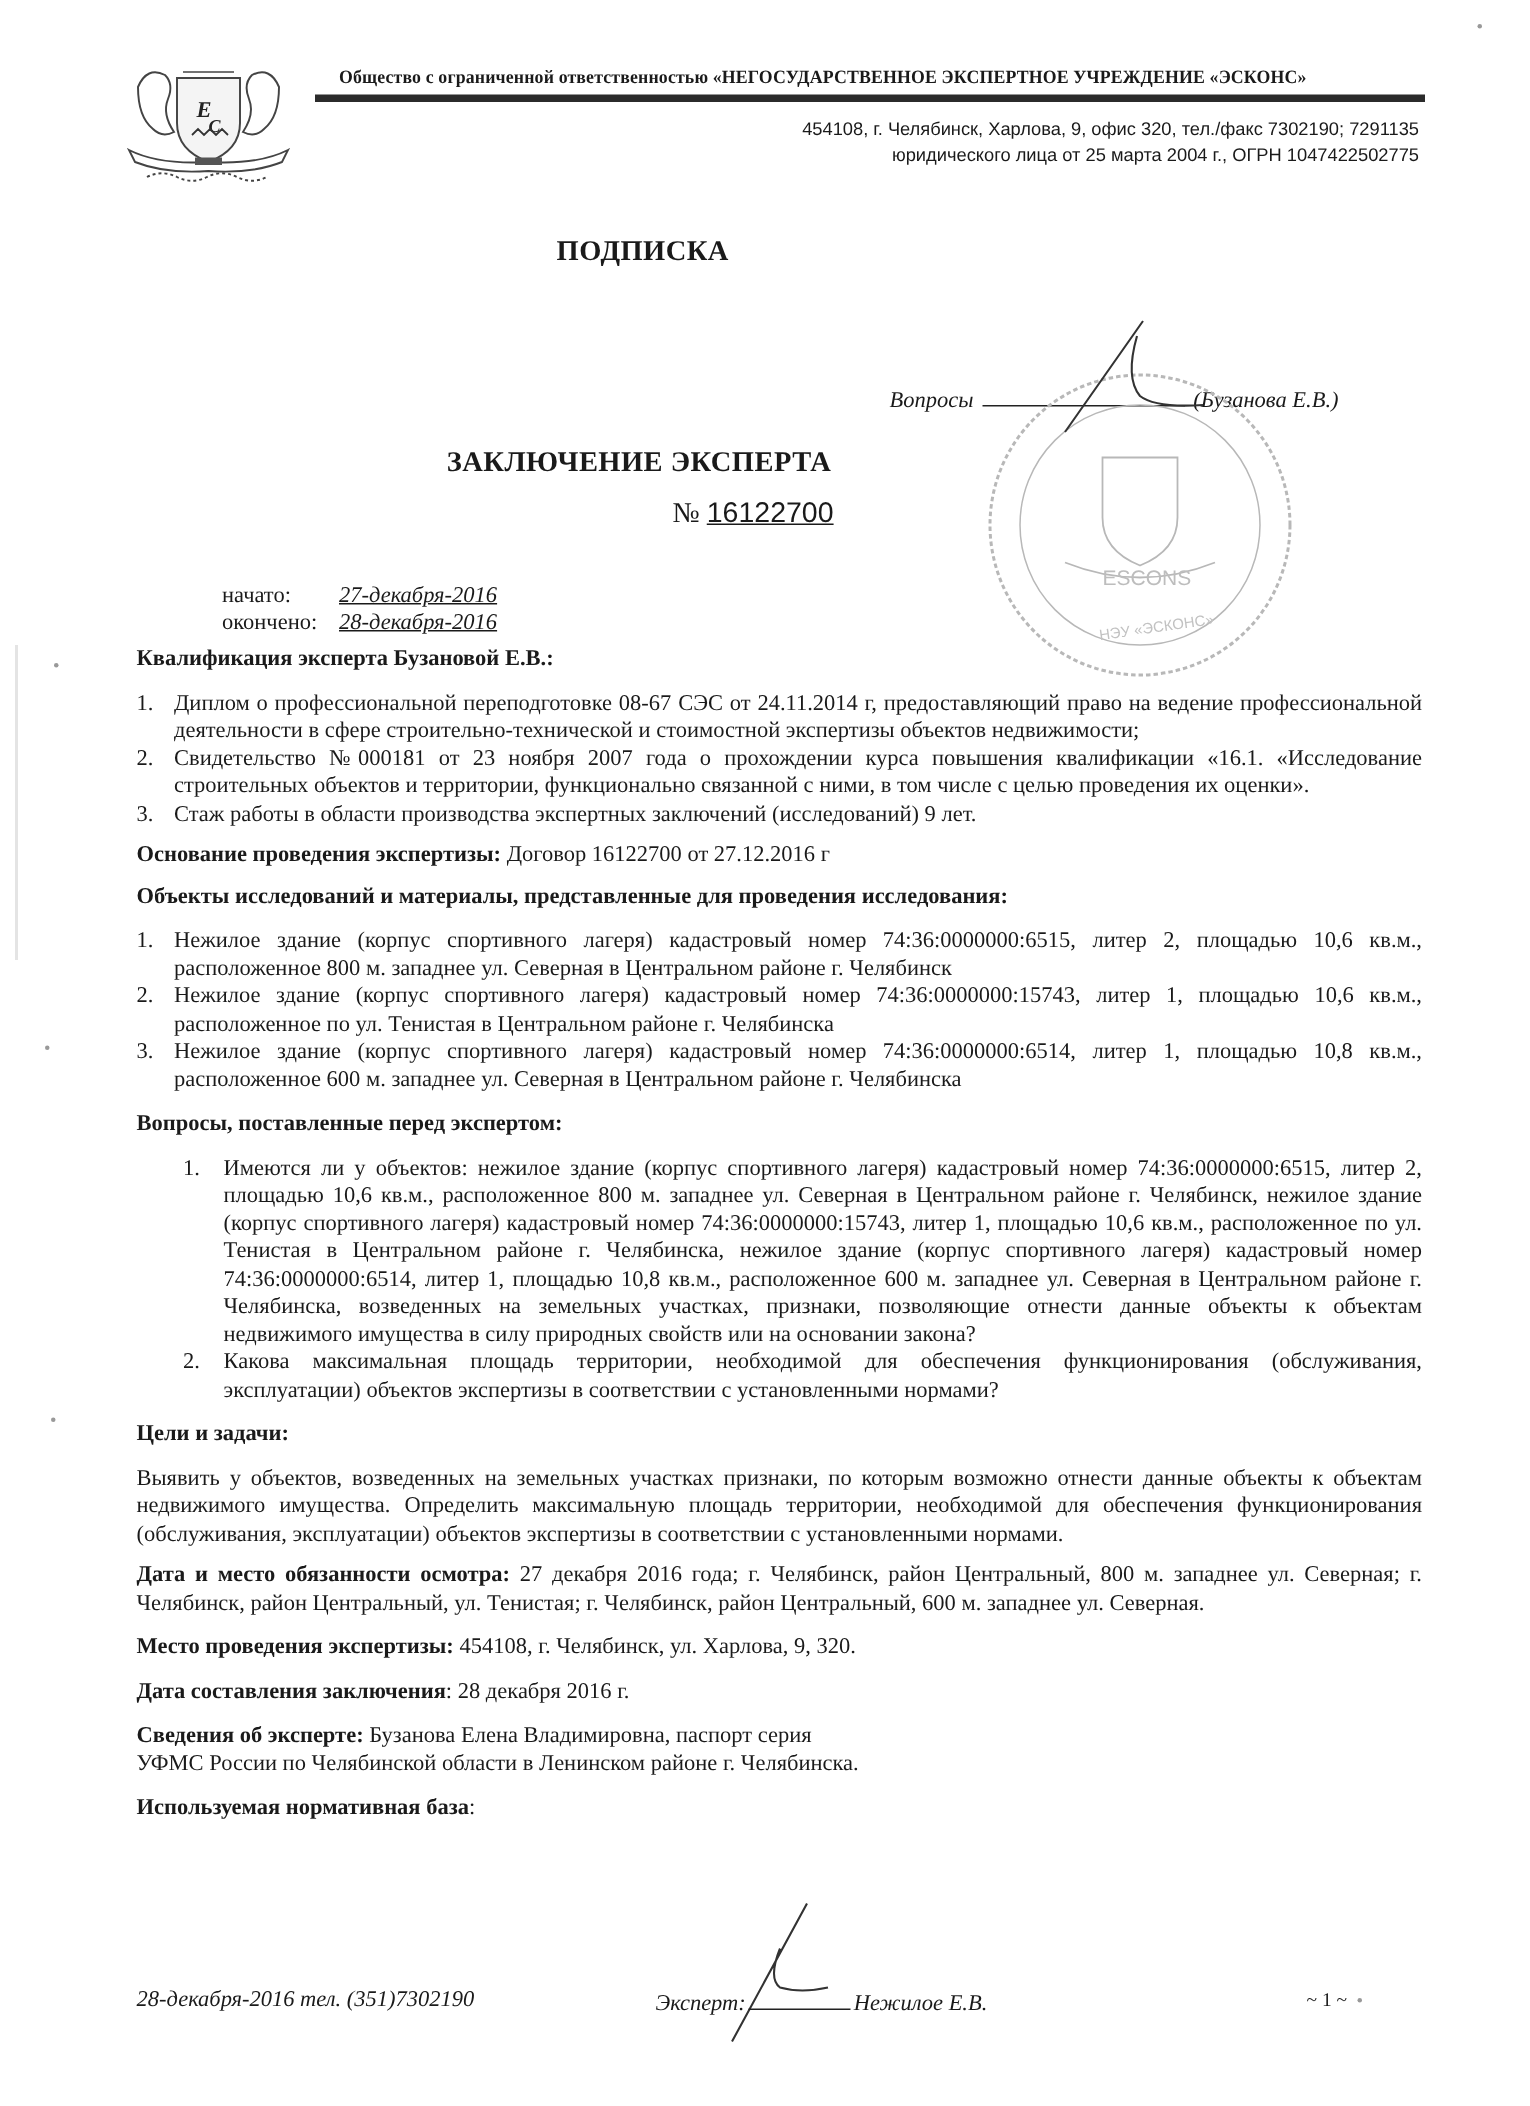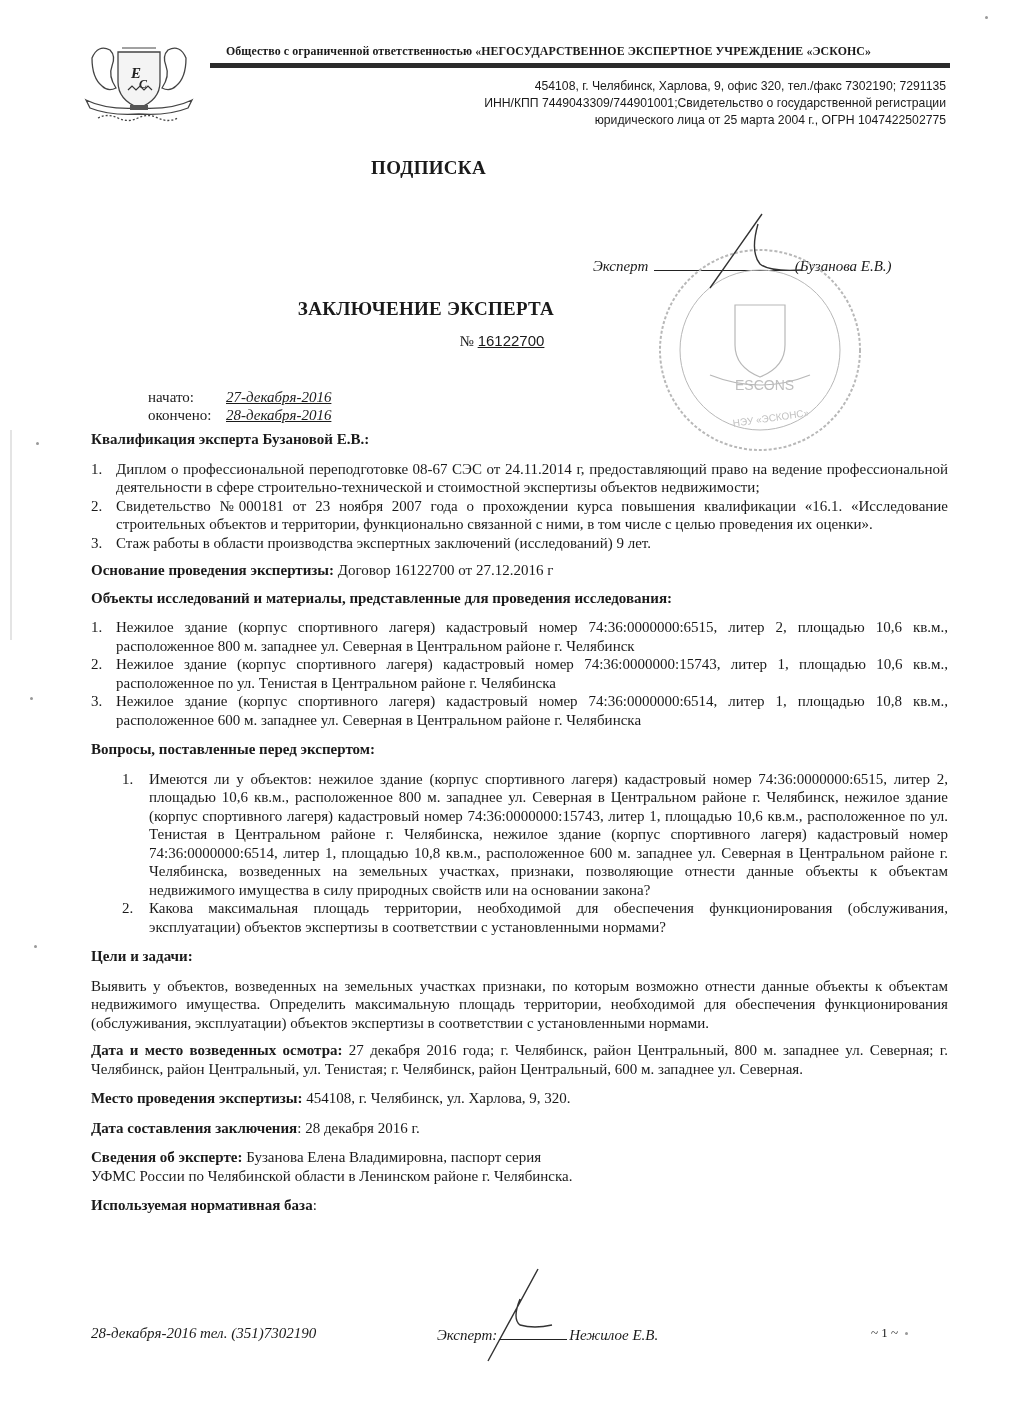--- a/index.html
+++ b/index.html
@@ -18,21 +18,21 @@
 
   
   .h-podpiska { left: 0; width: 857px; top: 157px; text-align: center; font-size: 19px; font-weight: bold; letter-spacing: 0.3px; }
   .podp-text { left: 91px; width: 855px; top: 188px; font-style: italic; font-size: 15px; line-height: 21px; text-align: justify; }
   .podp-text p { margin: 0; text-indent: 58px; }
   .podp-sign { left: 593px; top: 256px; font-style: italic; font-size: 15px; white-space: nowrap; }
   .sign-line { display: inline-block; width: 135px; border-bottom: 1px solid #222; margin: 0 2px; height: 14px; vertical-align: baseline; }
 
   
   .h-zakl { left: 0; width: 852px; top: 298px; text-align: center; font-size: 19px; font-weight: bold; letter-spacing: 0.3px; }
-  .h-num { left: 0; width: 1004px; top: 332px; text-align: center; font-size: 15px; }
+  .h-num { left: 0; width: 1004px; top: 332px; text-align: center; font-size: 19px; }
   .h-num .num { text-decoration: underline; font-family: "Liberation Sans Narrow", "Liberation Sans", sans-serif; }
 
   .dates { left: 148px; top: 388px; font-size: 15px; line-height: 18px; }
   .dates .row { white-space: nowrap; }
   .dates .lbl { display: inline-block; width: 78px; }
   .dates .val { font-style: italic; text-decoration: underline; }
 
   
   .body { left: 91px; width: 857px; top: 430px; font-size: 15px; line-height: 18.5px; }
   .sec-title { font-weight: bold; margin: 0; }
@@ -81,27 +81,26 @@
     <text x="53" y="40" font-family="Liberation Serif, serif" font-style="italic" font-weight="bold" font-size="15" fill="#222">E</text>
     <text x="61" y="50" font-family="Liberation Serif, serif" font-style="italic" font-weight="bold" font-size="12" fill="#222">C</text>
     <path d="M50 52 l4 -4 l4 4 l4 -4 l4 4 l4 -4 l4 4" stroke="#333" fill="none" stroke-width="1.2"></path>
     <rect x="52" y="67" width="18" height="5" fill="#555"></rect>
   </svg>
 
   <div class="abs org-name">Общество с ограниченной ответственностью «НЕГОСУДАРСТВЕННОЕ ЭКСПЕРТНОЕ УЧРЕЖДЕНИЕ «ЭСКОНС»</div>
   <div class="abs org-rule"></div>
   <div class="abs org-info">
     <div>454108, г. Челябинск,  Харлова, 9, офис 320,  тел./факс  7302190; 7291135</div>
-    <div>ИНН/КПП 7449043309/744901001;Свидетельство о государственной регистрации</div>
     <div>юридического лица от 25 марта 2004 г., ОГРН 1047422502775</div>
   </div>
 
   <div class="abs h-podpiska">ПОДПИСКА</div>
   <div class="abs podp-sign">
-    <span>Эксперт</span>
+    <span>Вопросы</span>
     <span class="sign-line"></span>
     <span>(Бузанова Е.В.)</span>
   </div>
 
   <svg class="abs stamp" viewBox="0 0 210 210">
     <g fill="none" stroke="#b8b8b8">
       <circle cx="105" cy="105" r="100" stroke-width="2" stroke-dasharray="3 2"></circle>
       <circle cx="105" cy="105" r="80" stroke-width="1"></circle>
       <path d="M80 60 h50 v40 q0 22 -25 32 q-25 -10 -25 -32z" stroke-width="1.2"></path>
       <path d="M55 130 q50 20 100 0" stroke-width="1.2"></path>
@@ -144,21 +143,21 @@
     <div class="gap10"></div>
     <ol class="q">
       <li><span class="n">1.</span><span>Имеются ли у объектов: нежилое здание (корпус спортивного лагеря) кадастровый номер 74:36:0000000:6515, литер 2, площадью 10,6 кв.м., расположенное 800 м. западнее ул. Северная в Центральном районе г. Челябинск, нежилое здание (корпус спортивного лагеря) кадастровый номер 74:36:0000000:15743, литер 1, площадью 10,6 кв.м., расположенное по ул. Тенистая в Центральном районе г. Челябинска, нежилое здание (корпус спортивного лагеря) кадастровый номер 74:36:0000000:6514, литер 1, площадью 10,8 кв.м., расположенное 600 м. западнее ул. Северная в Центральном районе г. Челябинска, возведенных на земельных участках, признаки, позволяющие отнести данные объекты  к   объектам недвижимого имущества в силу природных свойств или на основании закона?</span></li>
       <li><span class="n">2.</span><span>Какова максимальная площадь территории, необходимой для обеспечения функционирования (обслуживания, эксплуатации) объектов экспертизы в соответствии с установленными нормами?</span></li>
     </ol>
     <div class="gap10"></div>
     <p class="sec-title">Цели и задачи:</p>
     <div class="gap10"></div>
     <p class="para">Выявить у объектов, возведенных на земельных участках признаки, по которым возможно отнести данные объекты  к объектам недвижимого имущества. Определить максимальную площадь территории, необходимой для обеспечения функционирования (обслуживания, эксплуатации) объектов экспертизы в соответствии с установленными нормами.</p>
     <div class="gap8"></div>
-    <p class="para"><b>Дата и место возведенных осмотра:</b><span> 27 декабря 2016 года; г. Челябинск,  район Центральный, 800 м. западнее ул. Северная; г. Челябинск,  район Центральный, ул. Тенистая; г. Челябинск,  район Центральный, 600 м. западнее ул. Северная.</span></p>
+    <p class="para"><b>Дата и место обязанности осмотра:</b><span> 27 декабря 2016 года; г. Челябинск,  район Центральный, 800 м. западнее ул. Северная; г. Челябинск,  район Центральный, ул. Тенистая; г. Челябинск,  район Центральный, 600 м. западнее ул. Северная.</span></p>
     <div class="gap10"></div>
     <p class="para"><b>Место проведения экспертизы:</b><span> 454108, г. Челябинск, ул. Харлова, 9, 320.</span></p>
     <div class="gap10"></div>
     <p class="para"><b>Дата составления заключения</b><span>: 28 декабря 2016 г.</span></p>
     <div class="gap10"></div>
     <p class="para"><b>Сведения об эксперте:</b><span> Бузанова Елена Владимировна, паспорт серия</span><br><span>УФМС России по Челябинской области в Ленинском районе г. Челябинска.</span></p>
     <div class="gap10"></div>
     <p class="para"><b>Используемая нормативная база</b><span>:</span></p>
   </div>
 

